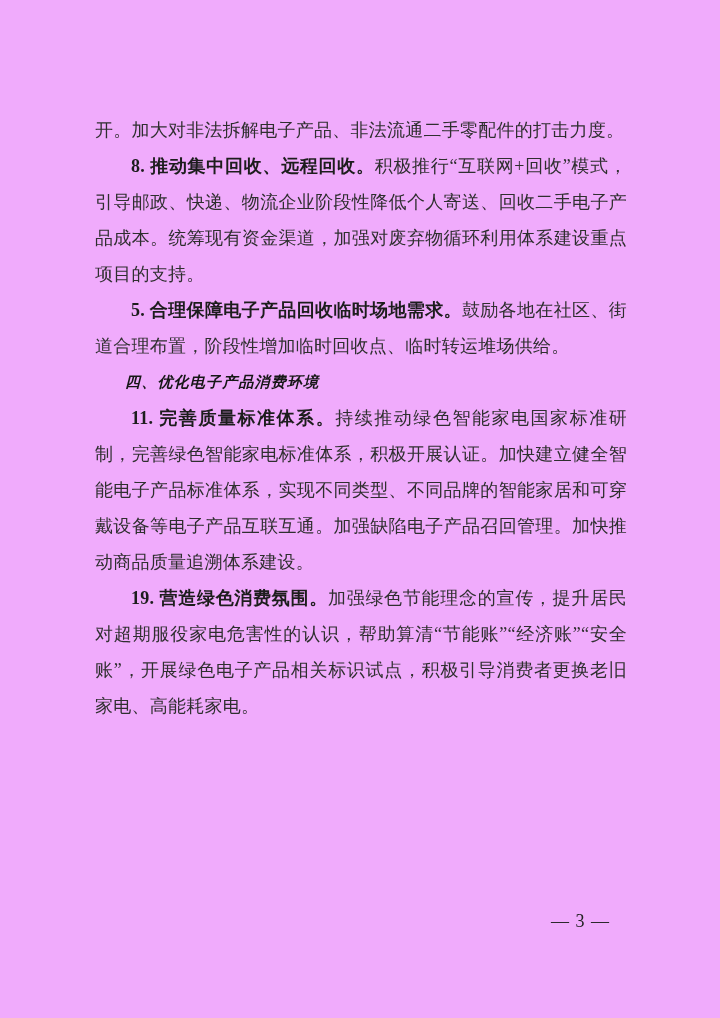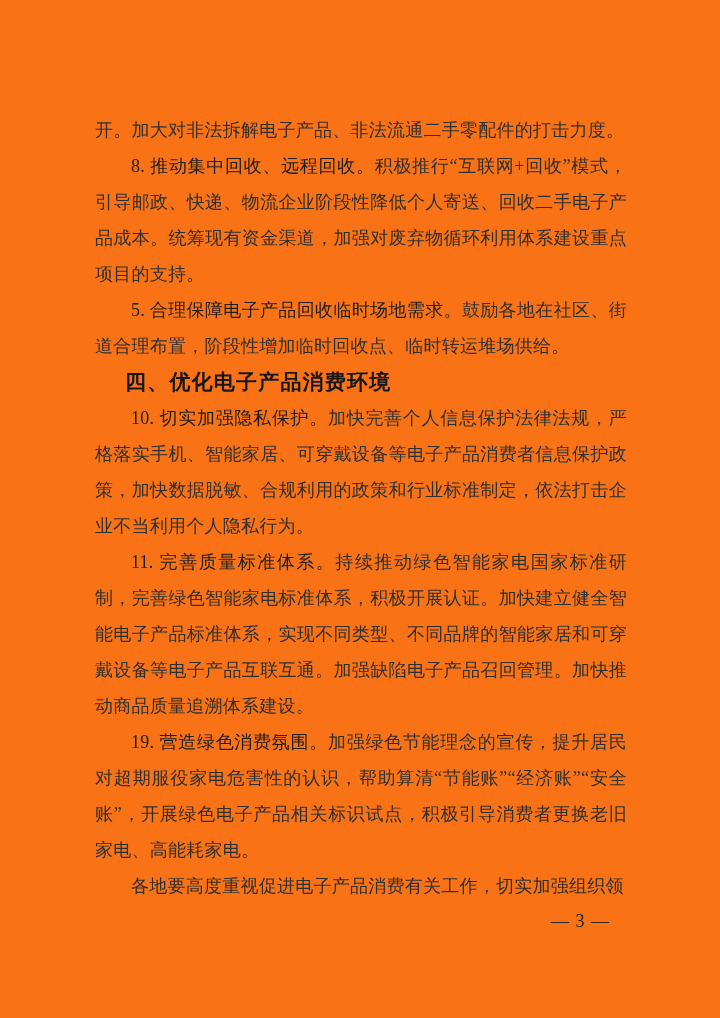--- a/index.html
+++ b/index.html
@@ -4,21 +4,21 @@
 <style>
   html, body {
     margin: 0;
     padding: 0;
     background: #ffffff;
   }
   .page {
     position: relative;
     width: 720px;
     height: 1018px;
-    background: #f97316;
+    background: #f0abfc;
     overflow: hidden;
     font-family: "Liberation Serif", "DejaVu Serif", serif;
   }
   .content {
     position: absolute;
     left: 95px;
     top: 112px;
     width: 532px;
   }
   p.para {
@@ -28,32 +28,33 @@
     letter-spacing: 0.25px;
     color: #2f2f2f;
     text-align: justify;
     text-justify: inter-character;
     text-indent: 2em;
   }
   p.para.continuation {
     text-indent: 0;
   }
   p.para .lead {
-    font-weight: 400;
+    font-weight: 700;
     color: #1d1d1d;
   }
   p.para.heading {
     font-family: "Liberation Sans", "DejaVu Sans", sans-serif;
-    font-size: 21px;
+    font-size: 15px;
     font-weight: 700;
     color: #161616;
     letter-spacing: 1.2px;
     line-height: 36px;
     text-indent: 30px;
     text-align: left;
+    font-style: italic;
   }
   .page-number {
     position: absolute;
     top: 908px;
     right: 110px;
     font-size: 18px;
     line-height: 26px;
     letter-spacing: 1px;
     color: #222222;
     font-family: "Liberation Serif", "DejaVu Serif", serif;
@@ -61,19 +62,17 @@
 </style>
 </head>
 <body>
 
 <div class="page">
   <div class="content">
       <p class="para continuation">开。加大对非法拆解电子产品、非法流通二手零配件的打击力度。</p>
       <p class="para numbered"><span class="lead">8. 推动集中回收、远程回收。</span>积极推行“互联网+回收”模式，引导邮政、快递、物流企业阶段性降低个人寄送、回收二手电子产品成本。统筹现有资金渠道，加强对废弃物循环利用体系建设重点项目的支持。</p>
       <p class="para numbered"><span class="lead">5. 合理保障电子产品回收临时场地需求。</span>鼓励各地在社区、街道合理布置，阶段性增加临时回收点、临时转运堆场供给。</p>
       <p class="para heading">四、优化电子产品消费环境</p>
-      <p class="para numbered"><span class="lead">10. 切实加强隐私保护。</span>加快完善个人信息保护法律法规，严格落实手机、智能家居、可穿戴设备等电子产品消费者信息保护政策，加快数据脱敏、合规利用的政策和行业标准制定，依法打击企业不当利用个人隐私行为。</p>
       <p class="para numbered"><span class="lead">11. 完善质量标准体系。</span>持续推动绿色智能家电国家标准研制，完善绿色智能家电标准体系，积极开展认证。加快建立健全智能电子产品标准体系，实现不同类型、不同品牌的智能家居和可穿戴设备等电子产品互联互通。加强缺陷电子产品召回管理。加快推动商品质量追溯体系建设。</p>
       <p class="para numbered"><span class="lead">19. 营造绿色消费氛围。</span>加强绿色节能理念的宣传，提升居民对超期服役家电危害性的认识，帮助算清“节能账”“经济账”“安全账”，开展绿色电子产品相关标识试点，积极引导消费者更换老旧家电、高能耗家电。</p>
-      <p class="para plain">各地要高度重视促进电子产品消费有关工作，切实加强组织领</p>
     </div>
   <div class="page-number">— 3 —</div>
 </div>
 
 </body></html>

